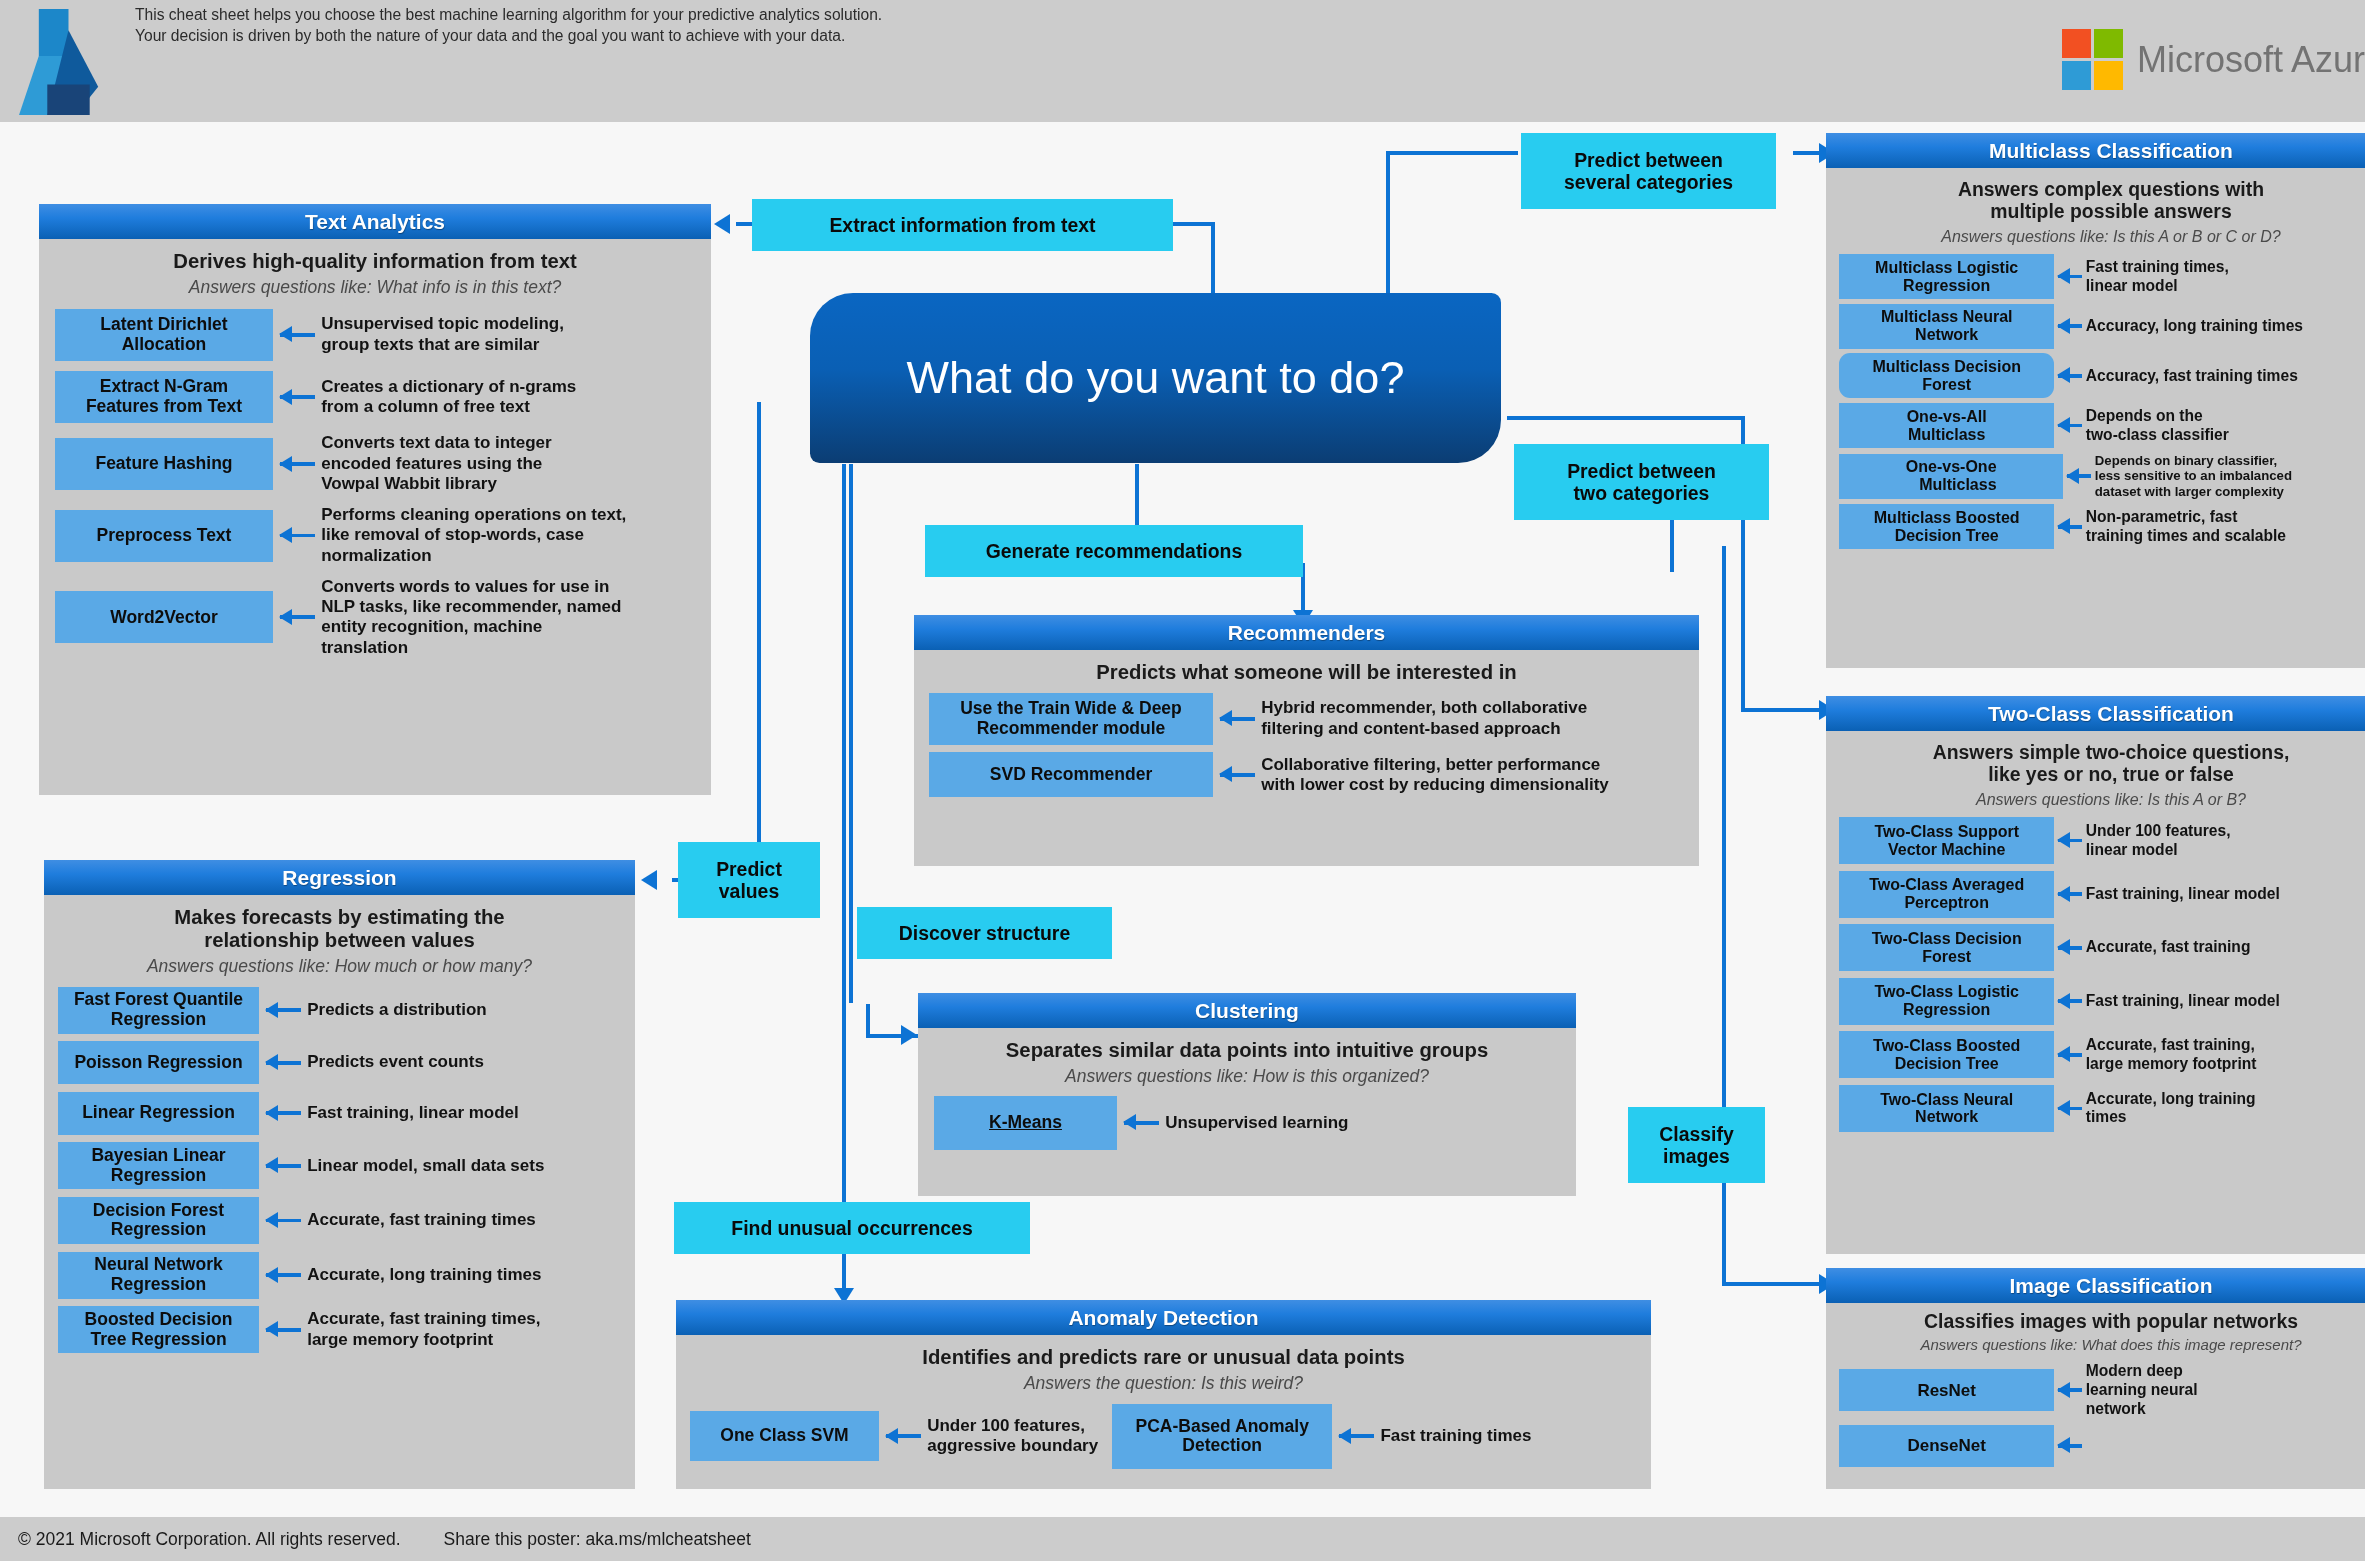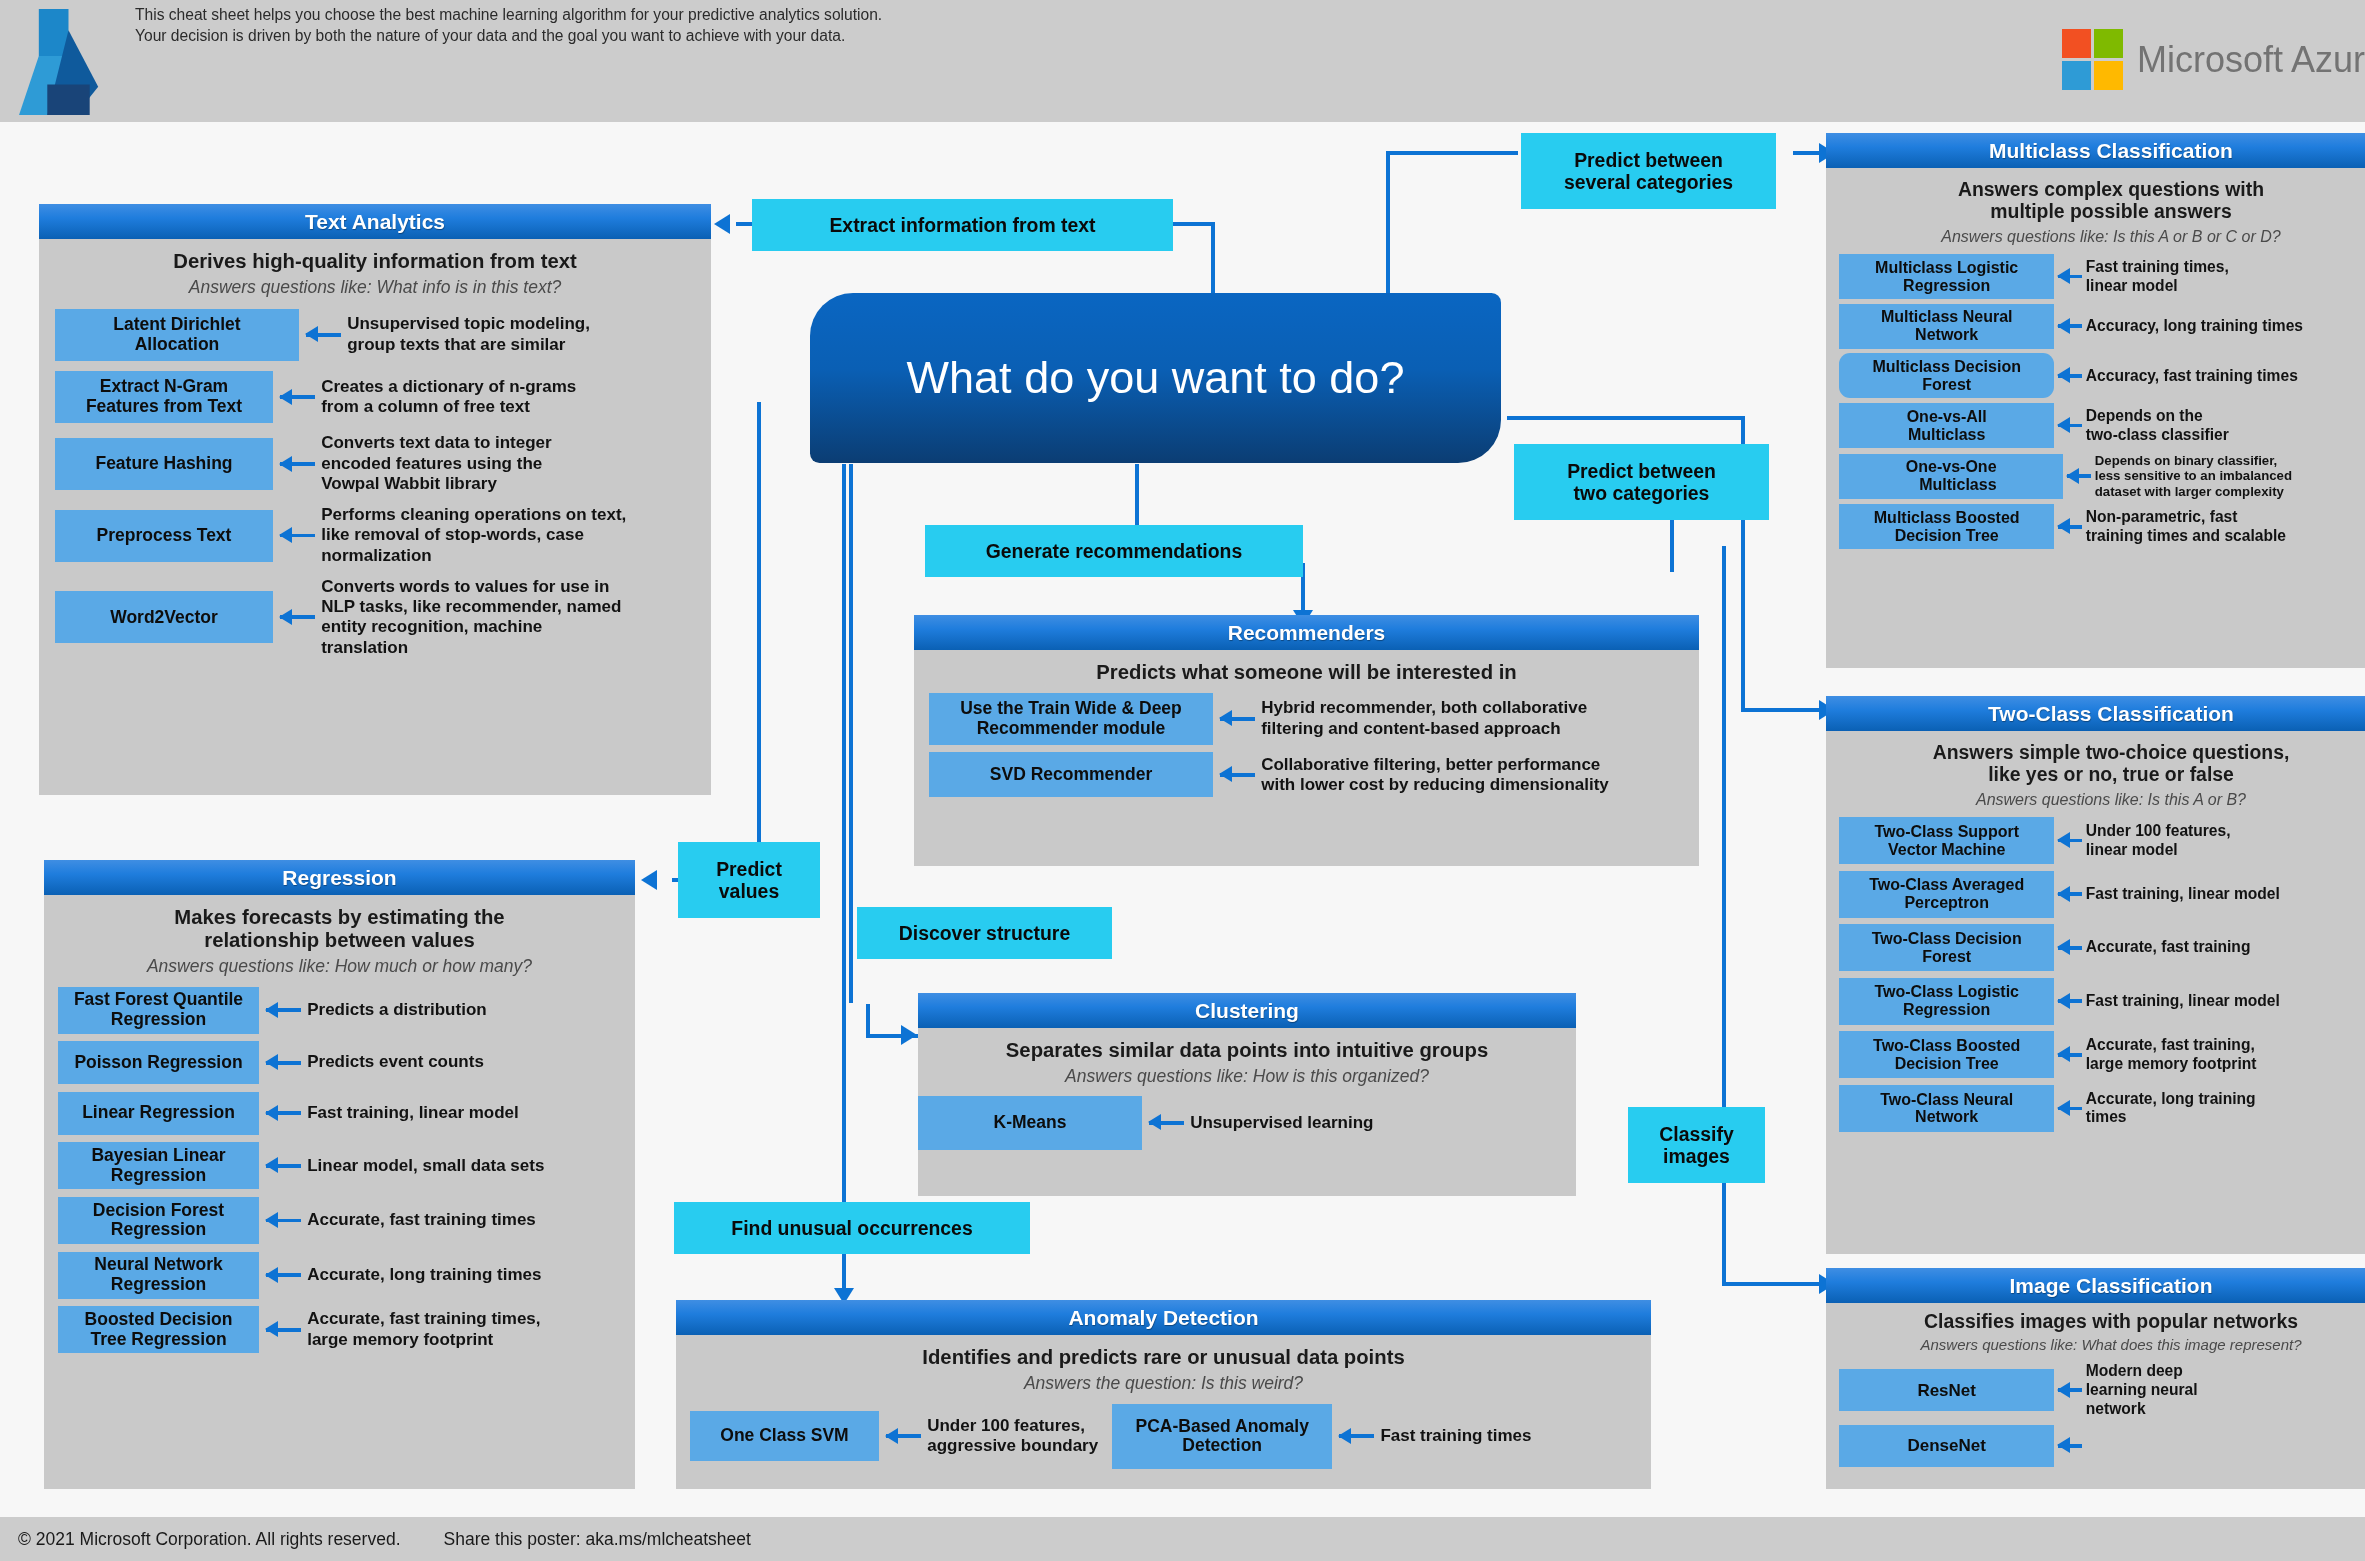--- a/index.html
+++ b/index.html
@@ -200,21 +200,21 @@
 
 <div class="cyan-label" style="left:1628px;top:1107px;width:137px;height:76px;white-space:pre-line;">Classify
 images</div>
 
 <div class="panel" style="left:39px; top:204px; width:672px; height:591px;">
   <div class="panel-head">Text Analytics</div>
   <div class="panel-desc" style="white-space:pre-line">Derives high-quality information from text</div>
   <div class="panel-q">Answers questions like: What info is in this text?</div>
   <div class="alg-list">
     <div class="alg-row">
-      <div class="alg-box" style="white-space:pre-line;width:244px;height:52px;margin-left:16px;">Latent Dirichlet
+      <div class="alg-box" style="white-space:pre-line;width:218px;height:52px;margin-left:16px;">Latent Dirichlet
 Allocation</div>
       <div class="arrow-l"></div>
       <div class="alg-note" style="white-space:pre-line">Unsupervised topic modeling,
 group texts that are similar</div>
     </div>
     <div class="alg-row">
       <div class="alg-box" style="white-space:pre-line;width:218px;height:52px;margin-left:16px;">Extract N-Gram
 Features from Text</div>
       <div class="arrow-l"></div>
       <div class="alg-note" style="white-space:pre-line">Creates a dictionary of n-grams
@@ -314,21 +314,21 @@
     </div>
   </div>
 </div>
 
 <div class="panel" style="left:918px; top:993px; width:658px; height:203px;">
   <div class="panel-head">Clustering</div>
   <div class="panel-desc">Separates similar data points into intuitive groups</div>
   <div class="panel-q">Answers questions like: How is this organized?</div>
   <div class="alg-list" style="padding-top:9.5px;">
     <div class="alg-row" style="margin-bottom:0;">
-      <div class="alg-box" style="width:224px;height:54px;">K-Means</div>
+      <div class="alg-box" style="width:183px;height:54px;margin-left:16px;text-decoration:underline;">K-Means</div>
       <div class="arrow-l"></div>
       <div class="alg-note">Unsupervised learning</div>
     </div>
   </div>
 </div>
 
 <div class="panel" style="left:676px; top:1300px; width:975px; height:189px;">
   <div class="panel-head">Anomaly Detection</div>
   <div class="panel-desc">Identifies and predicts rare or unusual data points</div>
   <div class="panel-q">Answers the question: Is this weird?</div>

